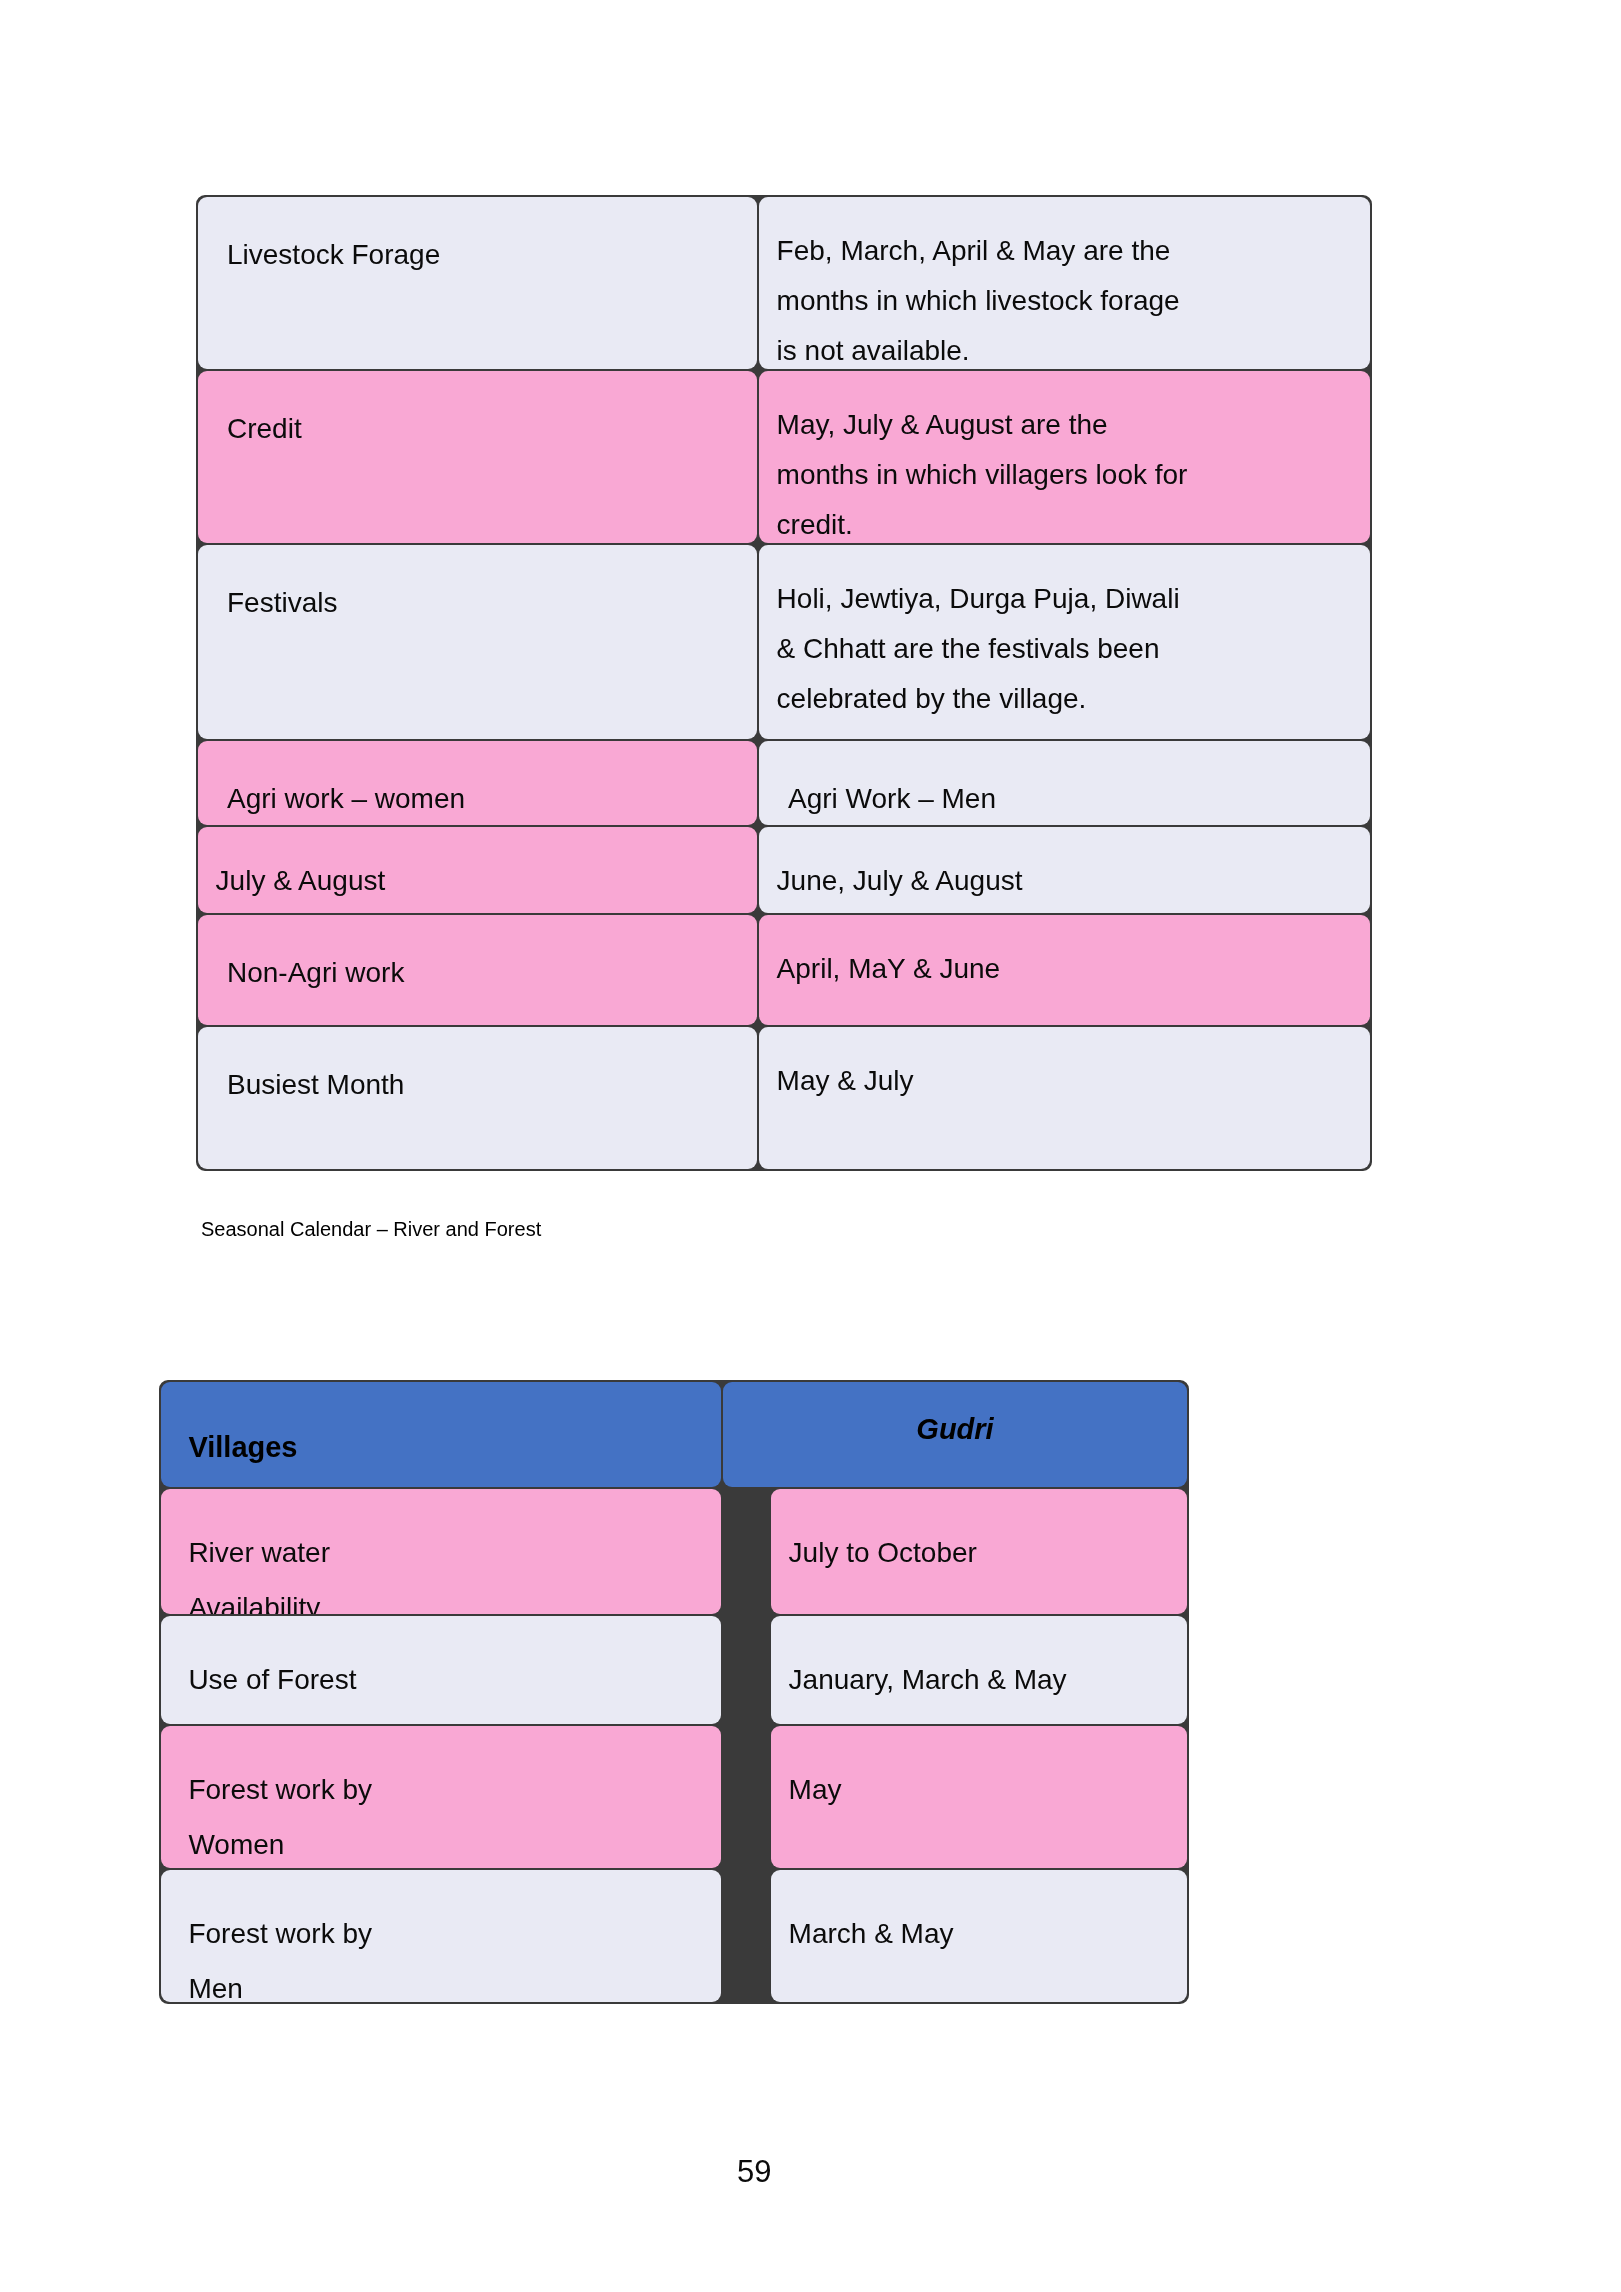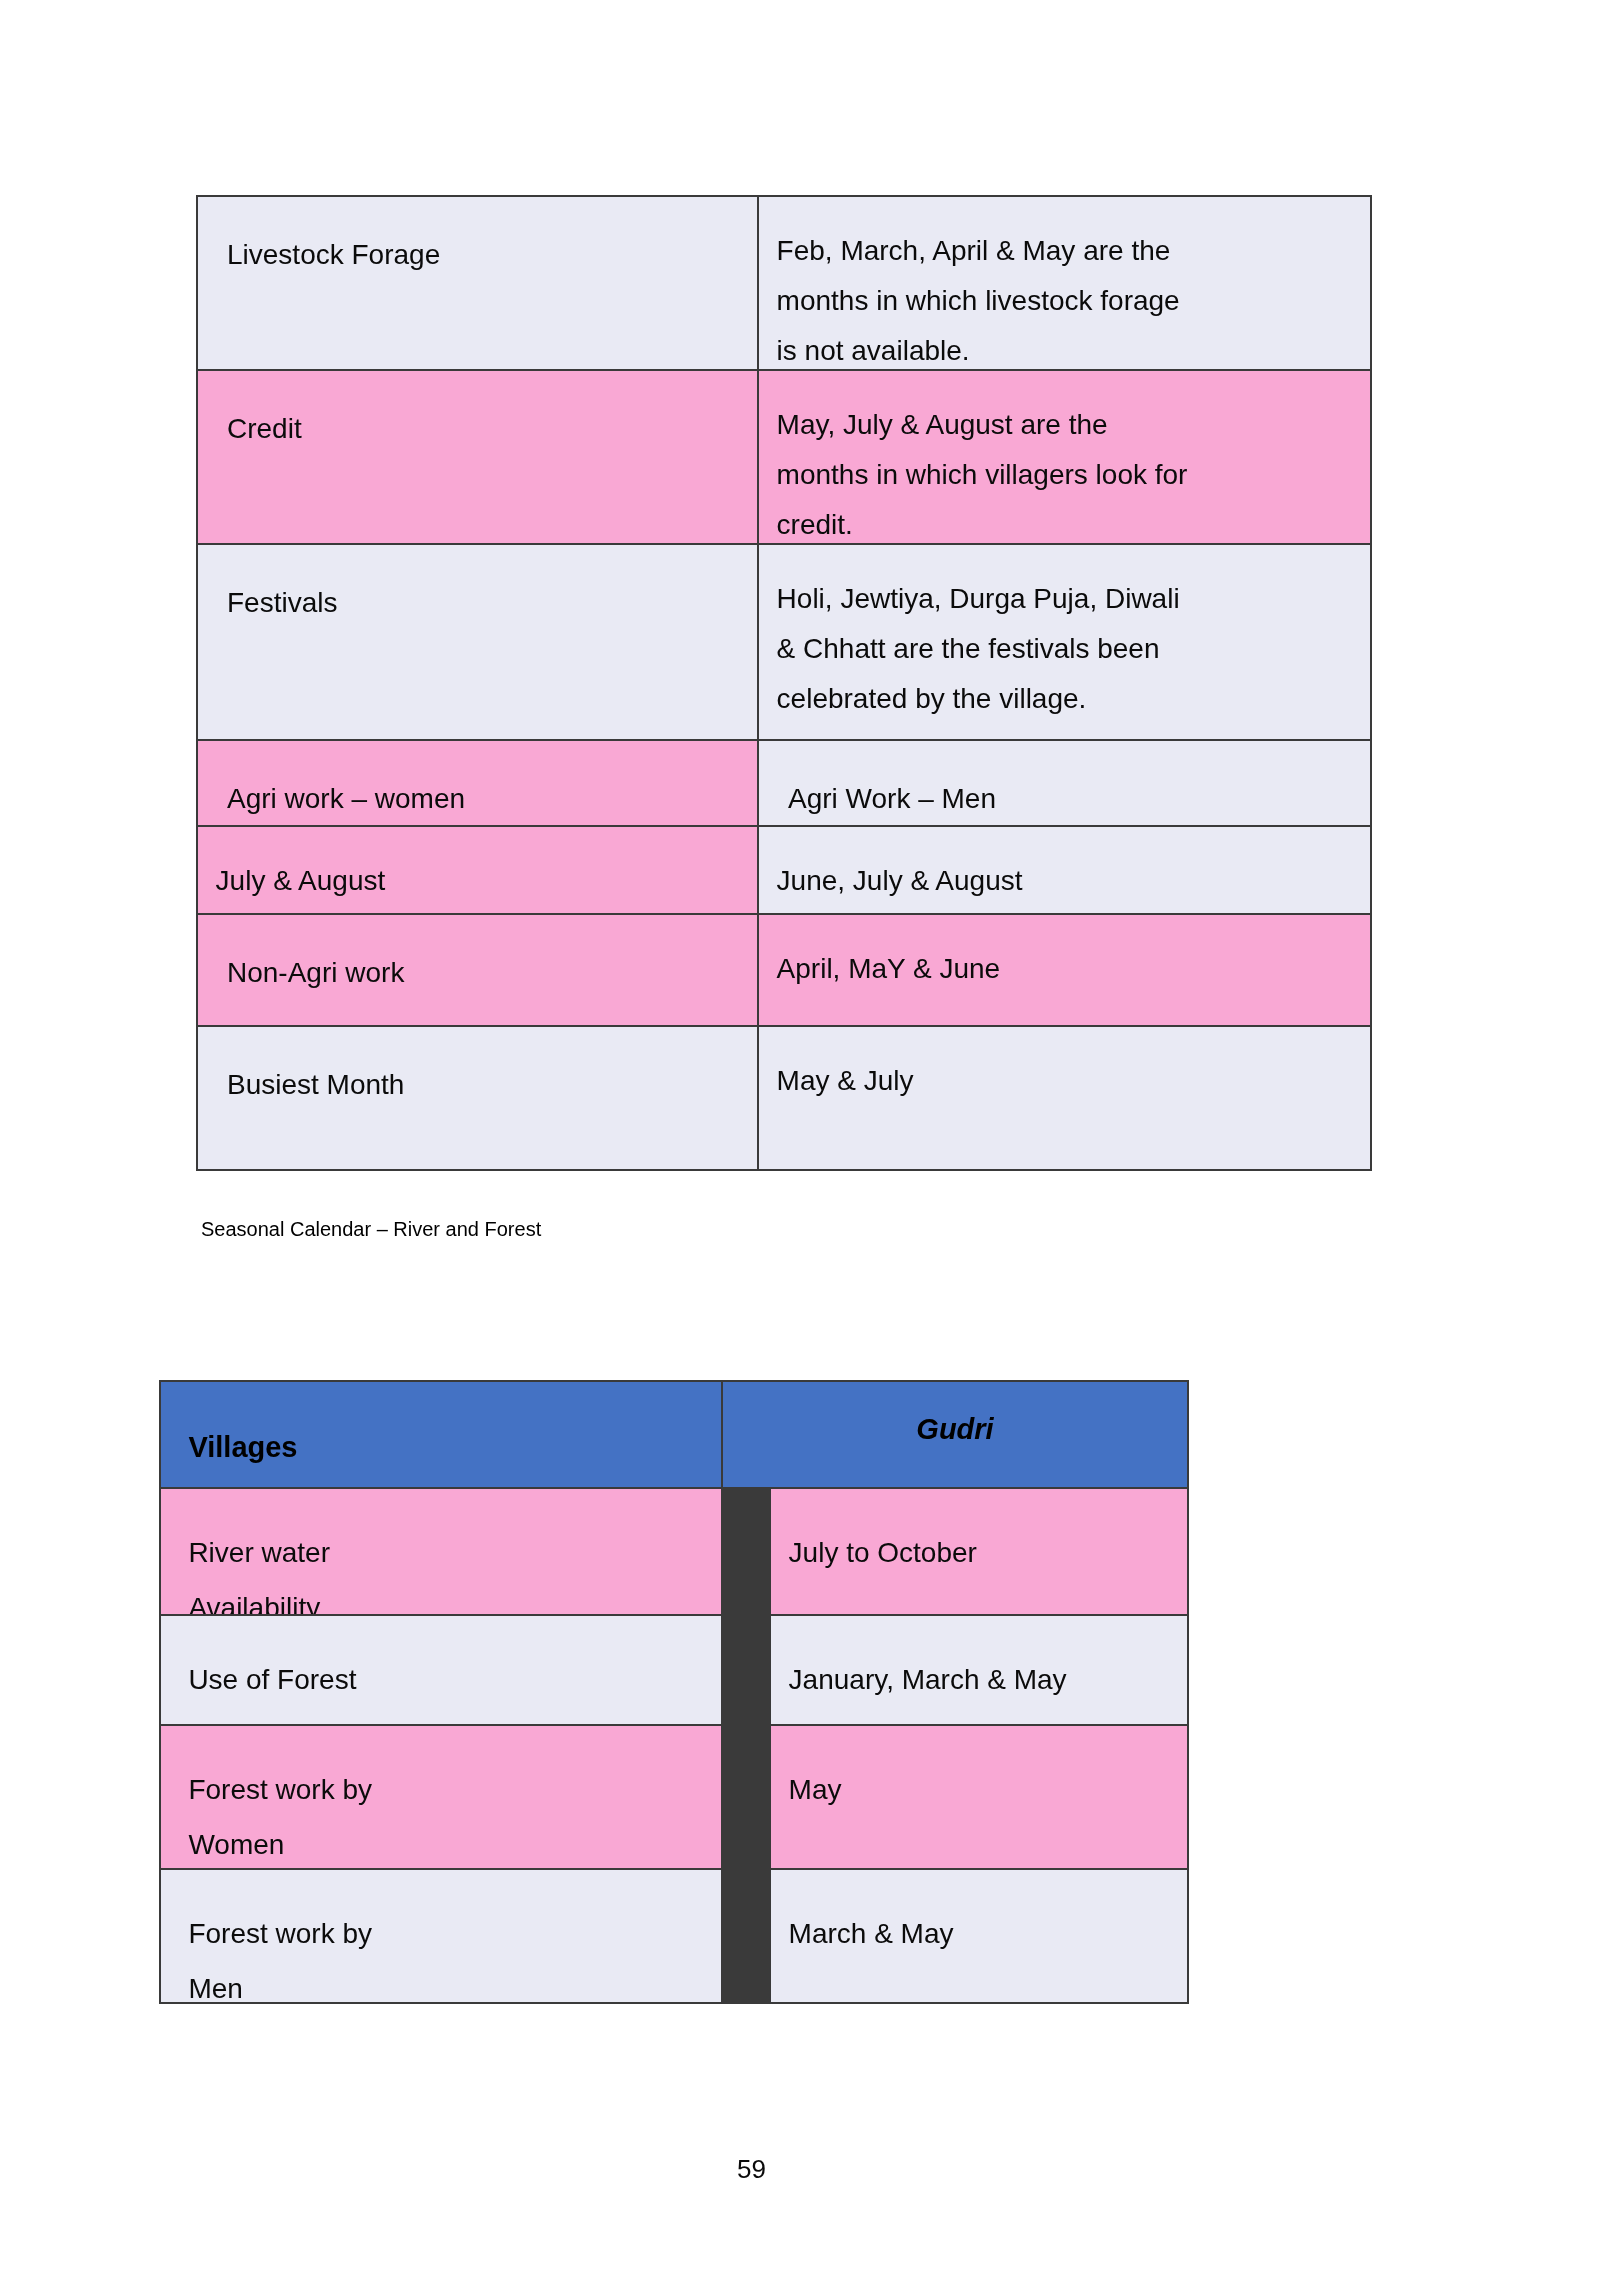--- a/index.html
+++ b/index.html
@@ -1,15 +1,15 @@
 <!DOCTYPE html>
 <html><head>
 <meta charset="utf-8">
 <style>
-  * { margin: 0; padding: 0; box-sizing: border-box; }
+  * { margin: 0; padding: 0; box-sizing: border-box; border-radius: 9px; }
   html, body { width: 1621px; height: 2293px; }
   body {
     position: relative;
     background: #ffffff;
     font-family: "Liberation Sans", "DejaVu Sans", sans-serif;
     color: #0b0b0b;
   }
 
   
   .doc-table {
@@ -70,21 +70,21 @@
     padding-bottom: 9px;
     font-style: italic;
   }
   #table2 .label-cell { padding: 37px 19.6px 7.8px 27.4px; line-height: 1.95; }
   #table2 .value-cell { padding: 37px 23.5px 7.8px 17.6px; line-height: 1.95; margin-left: 48px; }
 
   
   #page-number {
     position: absolute;
     left: 737px; top: 2154px;
-    font-size: 26px;
+    font-size: 31px;
     color: #0b0b0b;
   }
 </style>
 </head>
 <body>
 
 <div id="table1" class="doc-table">
   <div class="cell label-cell row-light">Livestock Forage</div>
   <div class="cell value-cell row-light">Feb, March, April &amp; May are the
 months in which livestock forage

